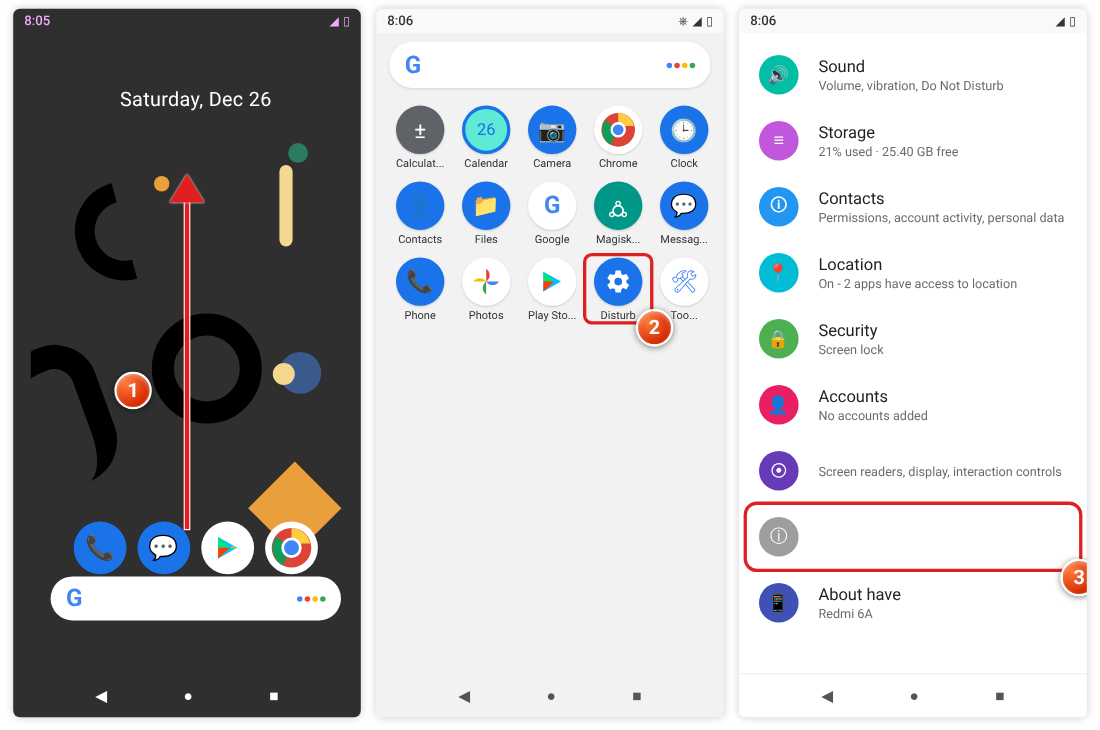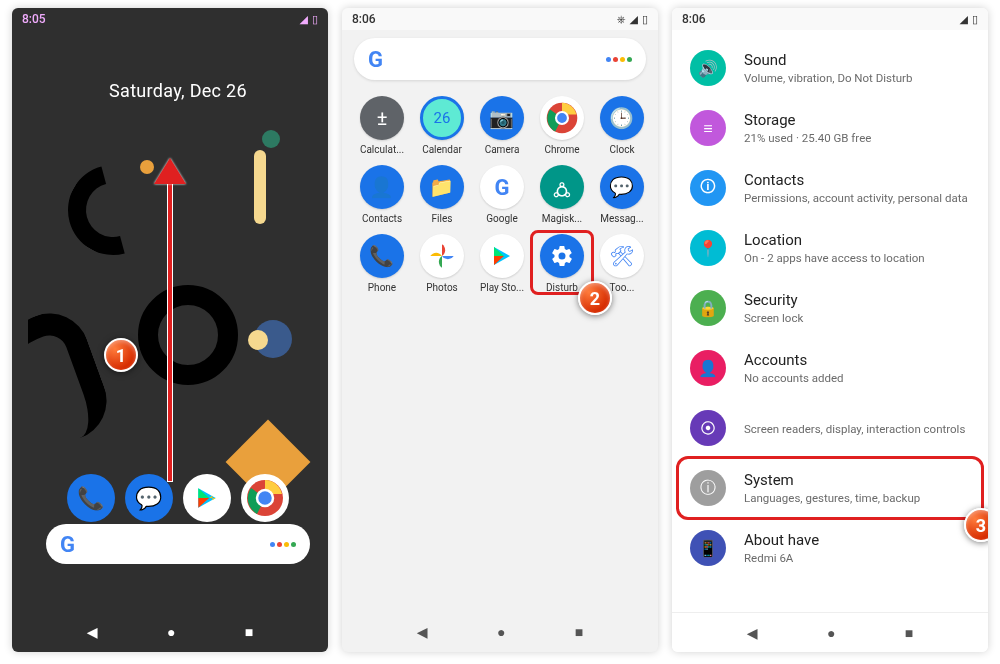--- a/index.html
+++ b/index.html
@@ -402,24 +402,20 @@
         </div>
       </div>
       <div class="s-item" id="sitem-6">
         <div class="s-icon" style="background: rgb(103, 58, 183);">⦿</div>
         <div class="s-text">
           <div class="sub">Screen readers, display, interaction controls</div>
         </div>
       </div>
       <div class="s-item" id="sitem-7">
         <div class="s-icon" style="background: rgb(158, 158, 158);">ⓘ</div>
-        <div class="s-text">
-          <div class="title">System</div>
-          <div class="sub">Languages, gestures, time, backup</div>
-        </div>
       </div>
       <div class="s-item" id="sitem-8">
         <div class="s-icon" style="background: rgb(63, 81, 181);">📱</div>
         <div class="s-text">
           <div class="title">About have</div>
           <div class="sub">Redmi 6A</div>
         </div>
       </div>
     </div>
 

